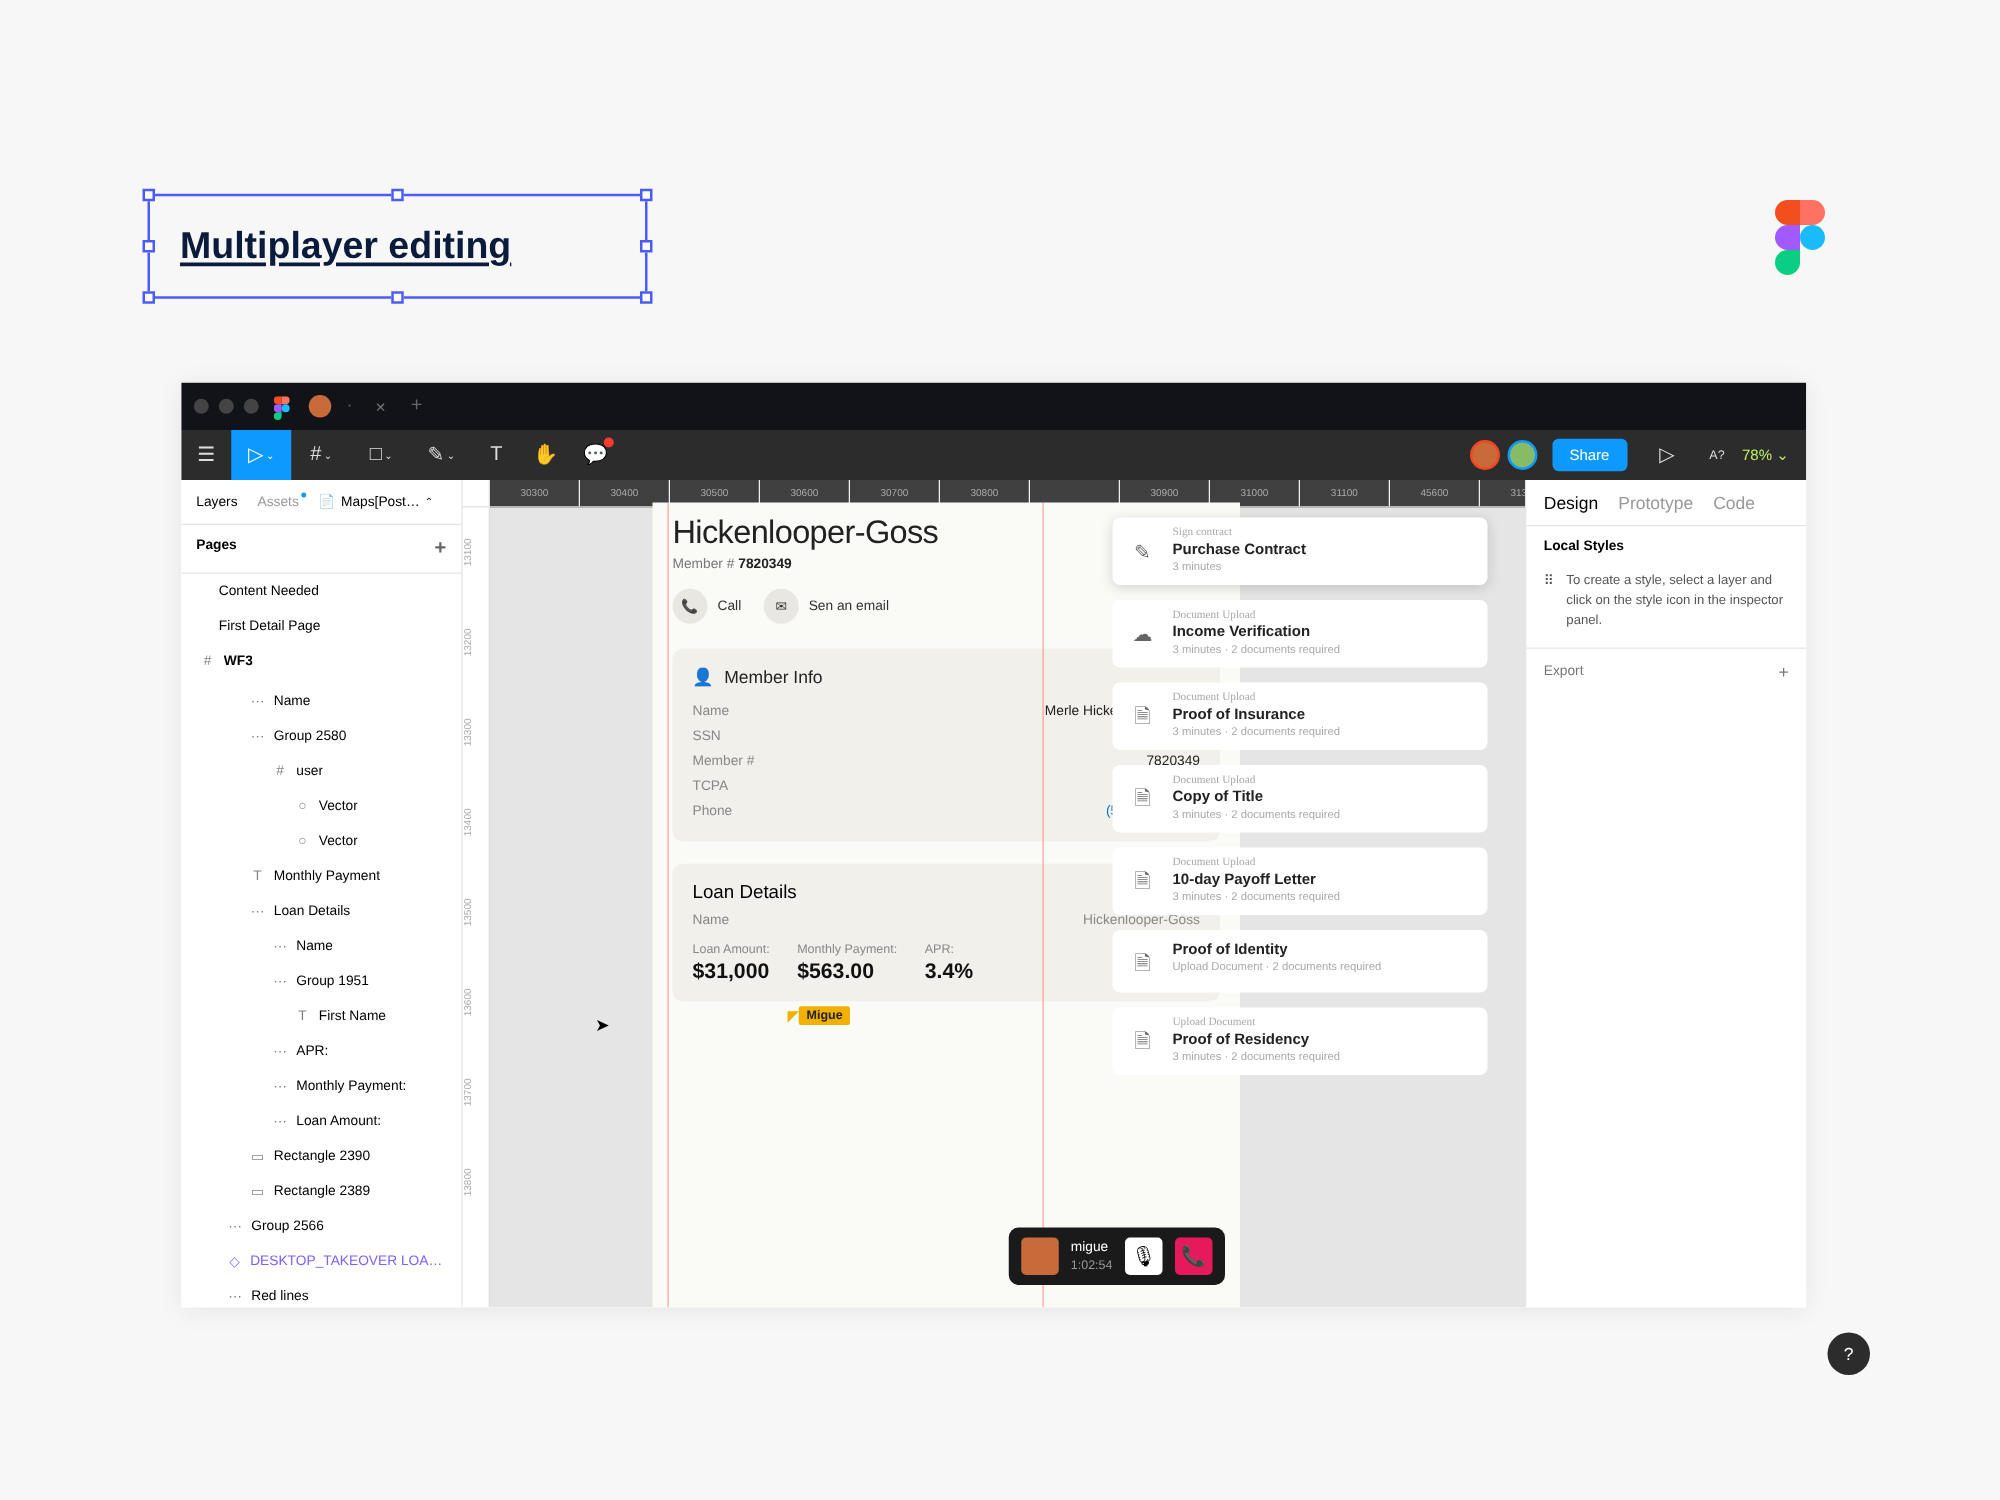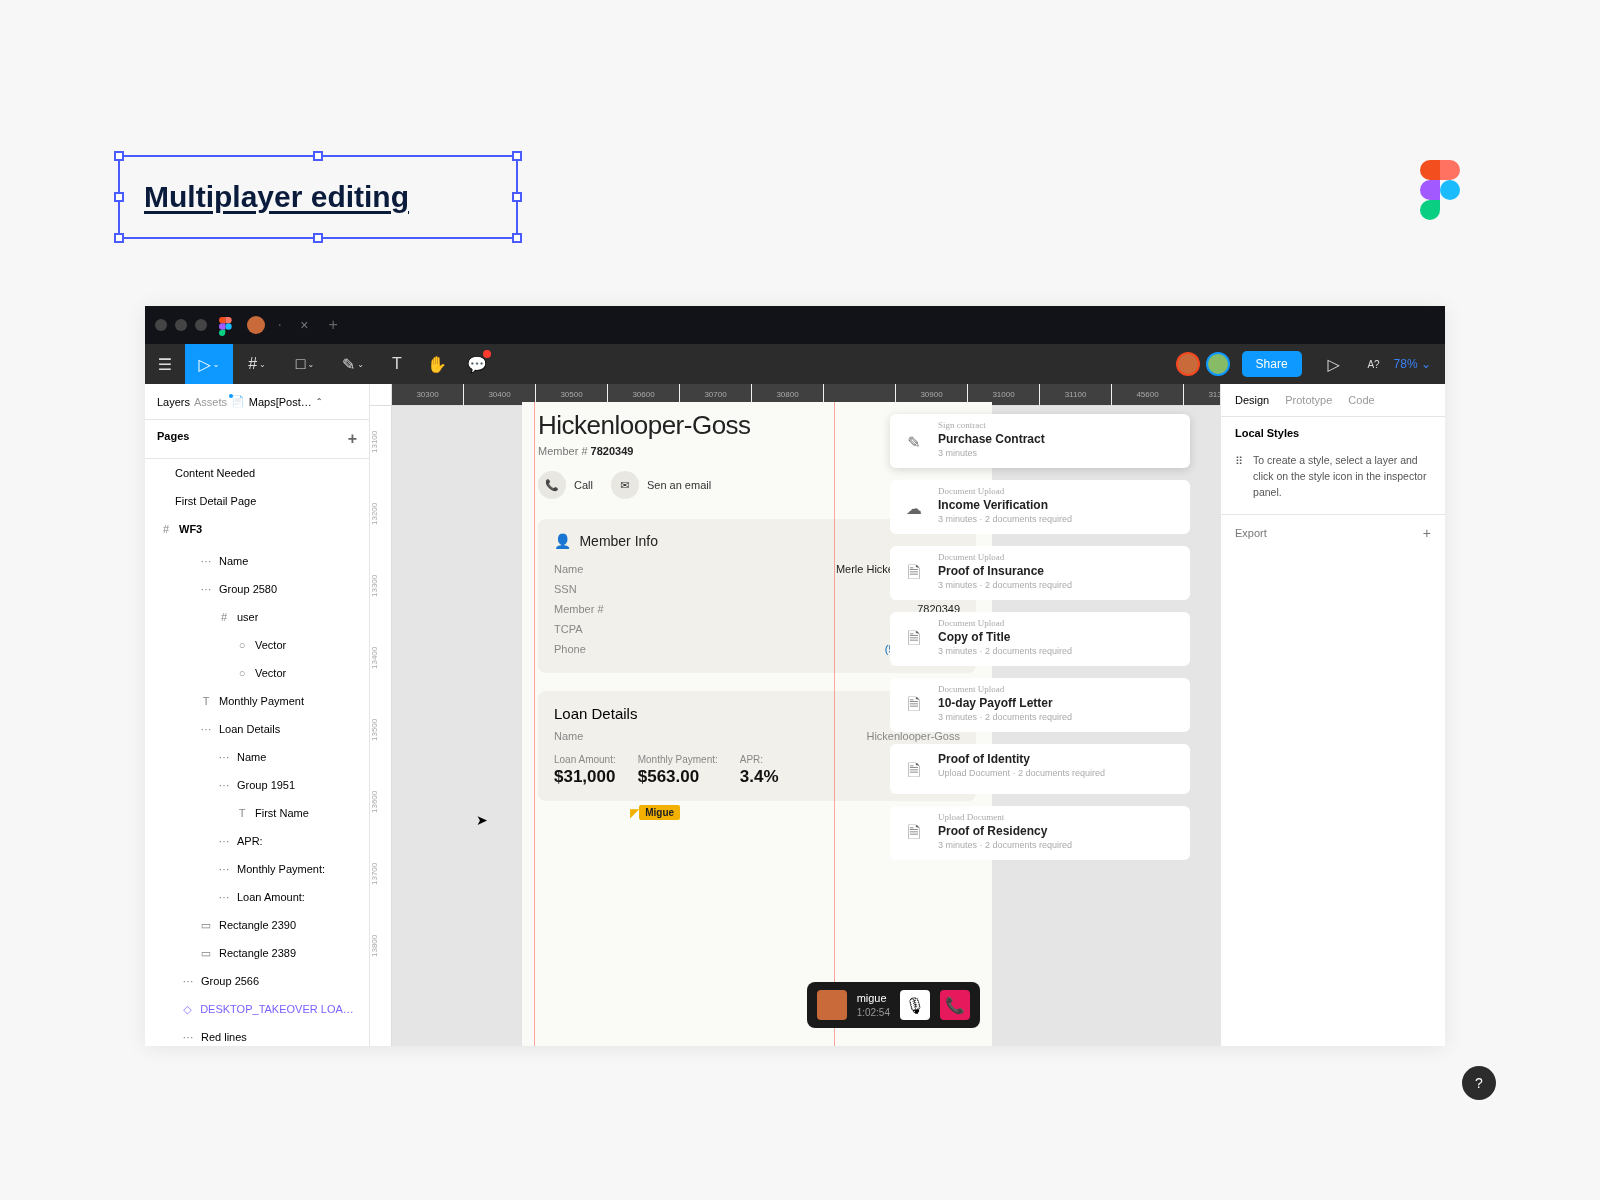--- a/index.html
+++ b/index.html
@@ -34,41 +34,41 @@
 .toolbar { height: 40px; background: #2c2c2c; display: flex; align-items: center; }
 .tbtn { width: 40px; height: 40px; display: flex; align-items: center; justify-content: center; color: #ddd; cursor: pointer; position: relative; }
 .tbtn.active { background: #0d99ff; color: #fff; }
 .tbtn.wide { width: 48px; }
 .tb-chev { font-size: 8px; margin-left: 2px; }
 .tb-dot { position: absolute; top: 6px; right: 6px; width: 8px; height: 8px; background: #ff3b30; border-radius: 50%; }
 .tb-spacer { flex: 1; }
 .avatar { width: 24px; height: 24px; border-radius: 50%; background: #aa6; border: 2px solid #2c2c2c; }
 .av1 { background: #c96a3a; border-color: #f24822; } .av2 { background: #8b6; border-color: #0d99ff; }
 .share-btn { background: #0d99ff; color: #fff; padding: 6px 14px; border-radius: 5px; font-size: 12px; margin: 0 12px; cursor: pointer; }
-.zoom { color: #3b82f6; font-size: 12px; margin-right: 14px; }
+.zoom { color: #bef264; font-size: 12px; margin-right: 14px; }
 
 
 .left-panel { position: absolute; left: 0; top: 78px; width: 225px; bottom: 0; background: #fff; border-right: 1px solid #e5e5e5; overflow: hidden; }
-.lp-tabs { display: flex; align-items: center; height: 36px; padding: 0 12px; gap: 4px; border-bottom: 1px solid #e5e5e5; font-size: 11px; }
+.lp-tabs { display: flex; align-items: center; height: 36px; padding: 0 12px; gap: 16px; border-bottom: 1px solid #e5e5e5; font-size: 11px; }
 .lp-tab { color: #999; cursor: pointer; position: relative; }
 .lp-tab.active { color: #000; font-weight: 500; }
 .lp-dot { position: absolute; top: -2px; right: -6px; width: 4px; height: 4px; background: #0d99ff; border-radius: 50%; }
 .lp-file { display: flex; align-items: center; gap: 4px; font-size: 11px; }
 .lp-pages { display: flex; justify-content: space-between; padding: 10px 12px; font-size: 11px; font-weight: 600; border-bottom: 1px solid #e5e5e5;}
 .lp-pages .plus { font-size: 16px; color: #666; cursor: pointer; }
 .layer-tree { font-size: 11px; }
 .layer { display: flex; align-items: center; height: 28px; padding-right: 8px; cursor: pointer; }
 .ly-icon { width: 14px; margin-right: 6px; opacity: 0.5; display: inline-flex; justify-content: center; }
 .ly-label { white-space: nowrap; overflow: hidden; text-overflow: ellipsis; }
 .layer.component { color: #7b61ff; }
 .layer.component .ly-icon { opacity: 0.9; }
 
 
 .right-panel { position: absolute; right: 0; top: 78px; width: 225px; bottom: 0; background: #fff; border-left: 1px solid #e5e5e5; }
-.rp-tabs { display: flex; gap: 16px; padding: 10px 14px; font-size: 11px; border-bottom: 1px solid #e5e5e5; }
+.rp-tabs { display: flex; gap: 16px; padding: 10px 14px; font-size: 14px; border-bottom: 1px solid #e5e5e5; }
 .rp-tab { color: #999; cursor: pointer; }
 .rp-tab.active { color: #000; font-weight: 500; }
 .rp-section { padding: 10px 14px; border-bottom: 1px solid #e5e5e5; }
 .rp-title { font-size: 11px; font-weight: 600; margin-bottom: 8px; }
 .bg-row { display: flex; align-items: center; gap: 10px; font-size: 11px; }
 .bg-swatch { width: 16px; height: 16px; background: #e5e5e5; border: 1px solid #ccc; }
 .bg-pct { margin-left: auto; }
 .eye { margin-left: 6px; cursor: pointer; }
 .rp-hint { display: flex; gap: 10px; font-size: 10.5px; color: #555; line-height: 1.5; padding: 6px 14px 14px 14px; }
 .rp-hint-icon { font-size: 11px; }

